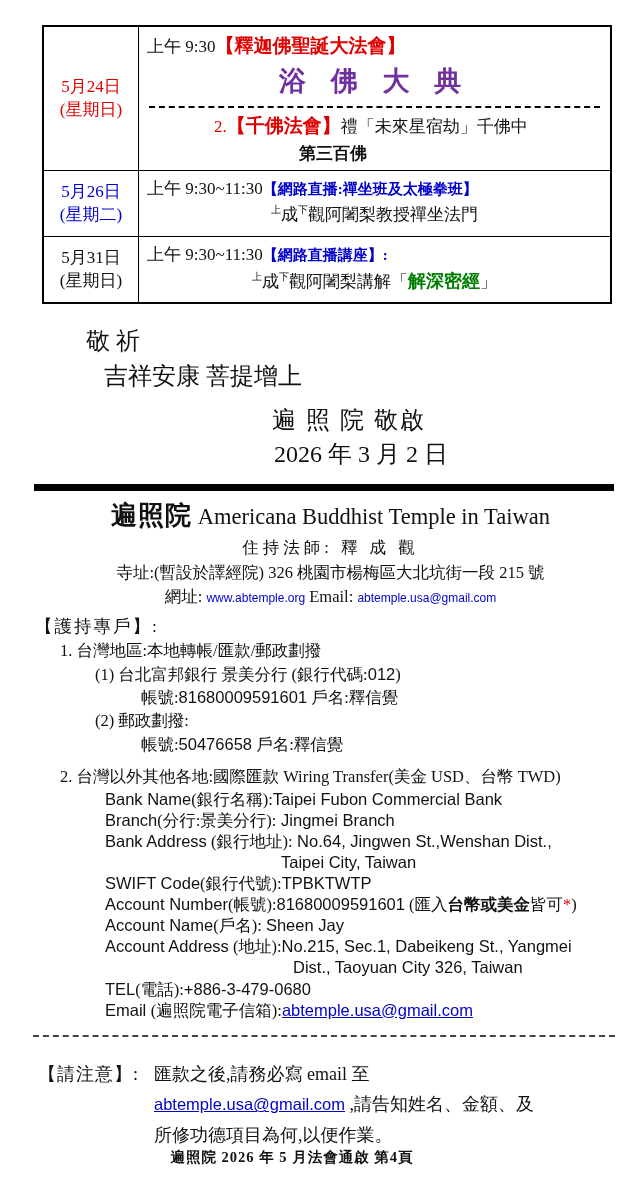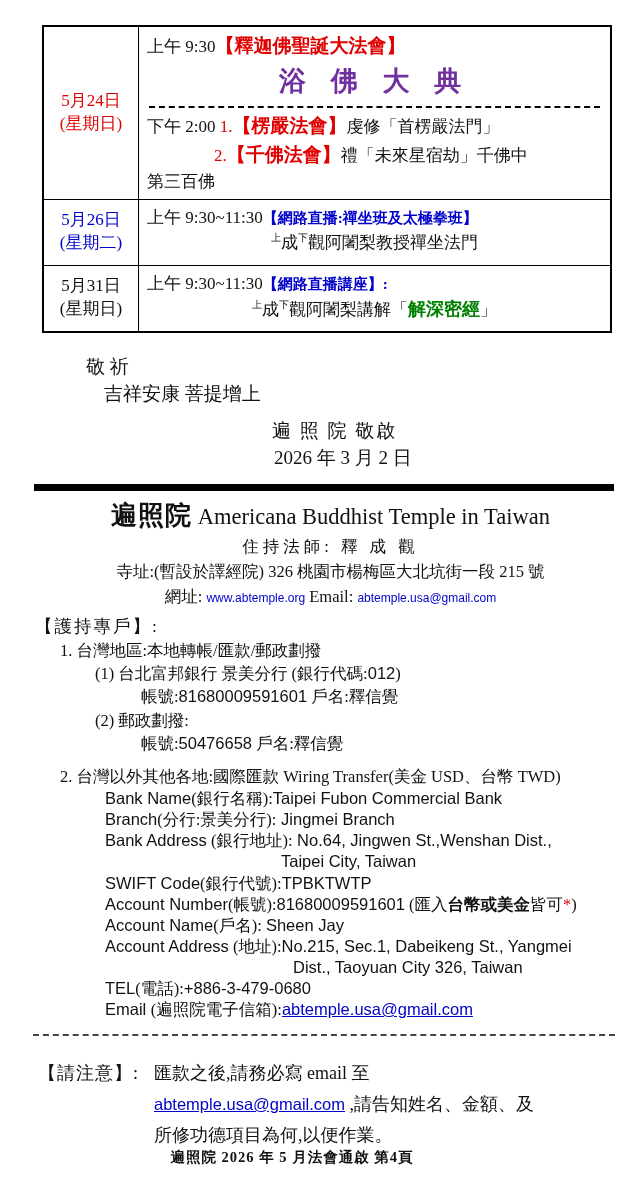--- a/index.html
+++ b/index.html
@@ -25,35 +25,35 @@
     display:flex;flex-direction:column;justify-content:center;align-items:center;
     font-size:17px;line-height:1.35;text-align:center;
   }
   .t-date.c-red{color:var(--c-red);}
   .t-date.c-blue{color:var(--c-blue);}
   .t-date.c-black{color:var(--c-ink);}
   .t-content{flex:1;padding:5px 8px 4px 8px;font-size:17px;line-height:1.5;}
   .t-line{white-space:nowrap;}
   .t-line.center{text-align:center;}
   .t-line.ind-a{margin-left:67px;}
-  .t-line.ind-b{}
+  .t-line.ind-b{margin-left:152px;font-weight:bold;}
   .dash-div{border-top:2px dashed #000;margin:5px 2px 4px 2px;height:0;}
   
   .s-redbold{color:var(--c-red);font-weight:bold;font-size:19px;}
   .s-red{color:var(--c-red);}
   .s-purple{color:var(--c-purple);font-weight:bold;font-size:27px;letter-spacing:9px;}
   .s-bluebold{color:var(--c-blue);font-weight:bold;font-size:15px;}
   .s-green{color:var(--c-green);font-weight:bold;font-size:18px;}
   .s-sup{vertical-align:super;font-size:10px;}
   .s-sans{font-family:"Liberation Sans","DejaVu Sans",sans-serif;font-size:16.5px;}
   .s-sansblue{font-family:Liberation Sans, sans-serif;color:var(--c-link);font-size:12px;}
   .s-link{font-family:"Liberation Sans","DejaVu Sans",sans-serif;color:var(--c-link);text-decoration:underline;font-size:16.5px;cursor:pointer;}
   .s-bold{font-weight:bold;}
   
-  .closing{margin:20px 0 0 86px;font-size:19px;line-height:1.45;}
+  .closing{margin:20px 0 0 86px;font-size:24px;line-height:1.45;}
   .closing .l2{margin-left:18px;}
   .closing .l3{margin-left:186px;margin-top:9px;letter-spacing:2px;}
   .closing .l4{margin-left:188px;}
   
   .double-rule{
     margin:12px 0 0 34px;width:580px;height:3px;
     border-top:2px solid #000;border-bottom:5px solid #000;
   }
   
   .temple{margin:8px 0 0 17px;font-size:16.5px;line-height:1.5;text-align:center;}
@@ -91,21 +91,20 @@
 <div class="sched">
     <div class="t-row first">
       <div class="t-date c-red">
         <div>5月24日</div>
         <div>(星期日)</div>
       </div>
       <div class="t-content">
         <div class="t-line"><span>上午 9:30</span><span class="s-redbold">【釋迦佛聖誕大法會】</span></div>
         <div class="t-line center"><span class="s-purple">浴 佛 大 典</span></div>
         <div class="dash-div"></div>
-        <div class="t-line"><span>下午 2:00 </span><span class="s-red">1.</span><span class="s-redbold">【楞嚴法會】</span><span>虔修「首楞嚴法門」</span></div>
         <div class="t-line ind-a"><span class="s-red">2.</span><span class="s-redbold">【千佛法會】</span><span>禮「未來星宿劫」千佛中</span></div>
         <div class="t-line ind-b"><span>第三百佛</span></div>
       </div>
     </div>
     <div class="t-row">
       <div class="t-date c-blue">
         <div>5月26日</div>
         <div>(星期二)</div>
       </div>
       <div class="t-content">

